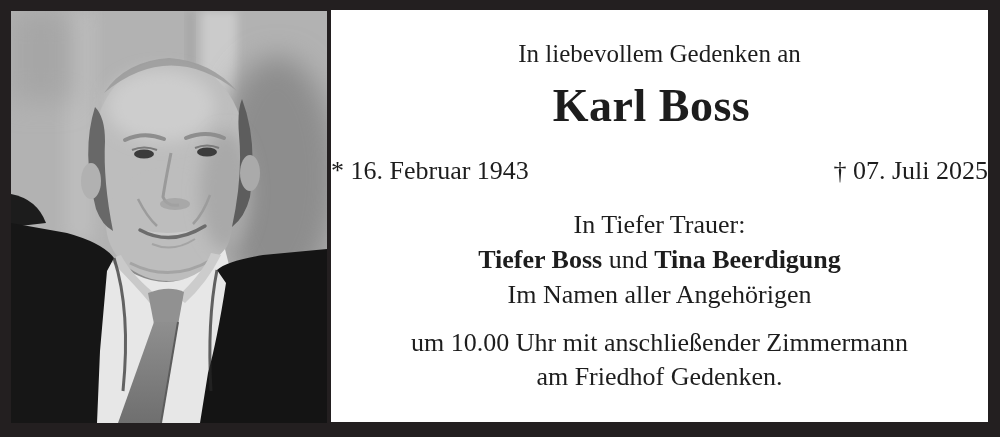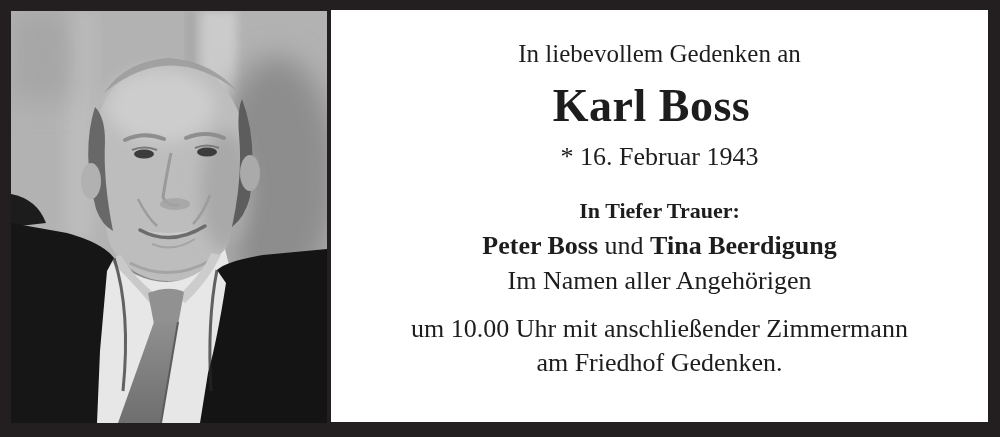--- a/index.html
+++ b/index.html
@@ -42,32 +42,31 @@
     line-height: 30px;
   }
   .deceased-name {
     margin: 10px 16px 0 0;
     font-size: 46px;
     line-height: 53px;
     font-weight: bold;
     letter-spacing: 0.5px;
   }
   .dates {
-    margin-top: 8px;
+    margin-top: 22px;
     font-size: 26px;
     line-height: 34px;
     display: flex;
-    justify-content: center;
+    justify-content: space-between;
     gap: 56px;
   }
   .mourning-label {
     margin-top: 20px;
-    font-size: 22px;
+    font-size: 26px;
     line-height: 34px;
-    font-weight: bold;
   }
   .mourners {
     margin-top: 1px;
     font-size: 26px;
     line-height: 34px;
   }
   .mourners b { font-weight: bold; }
   .family-line {
     margin-top: 1px;
     font-size: 26px;
@@ -165,26 +164,27 @@
     </svg>
   </div>
 
   <div class="panel">
     <div class="intro">In liebevollem Gedenken an</div>
 
     <div class="deceased-name">Karl Boss</div>
 
     <div class="dates">
       <span>* 16. Februar 1943</span>
+      <span>† 07. Juli 2025</span>
     </div>
 
     <div class="mourning-label">In Tiefer Trauer:</div>
 
     <div class="mourners">
-      <b>Peter Boss</b>
+      <b>Tiefer Boss</b>
       <span>und</span>
       <b>Tina Beerdigung</b>
     </div>
 
     <div class="family-line">Im Namen aller Angehörigen</div>
 
     <div class="funeral">
       <div>um 10.00 Uhr mit anschließender Zimmermann</div>
       <div>am Friedhof Gedenken.</div>
     </div>

